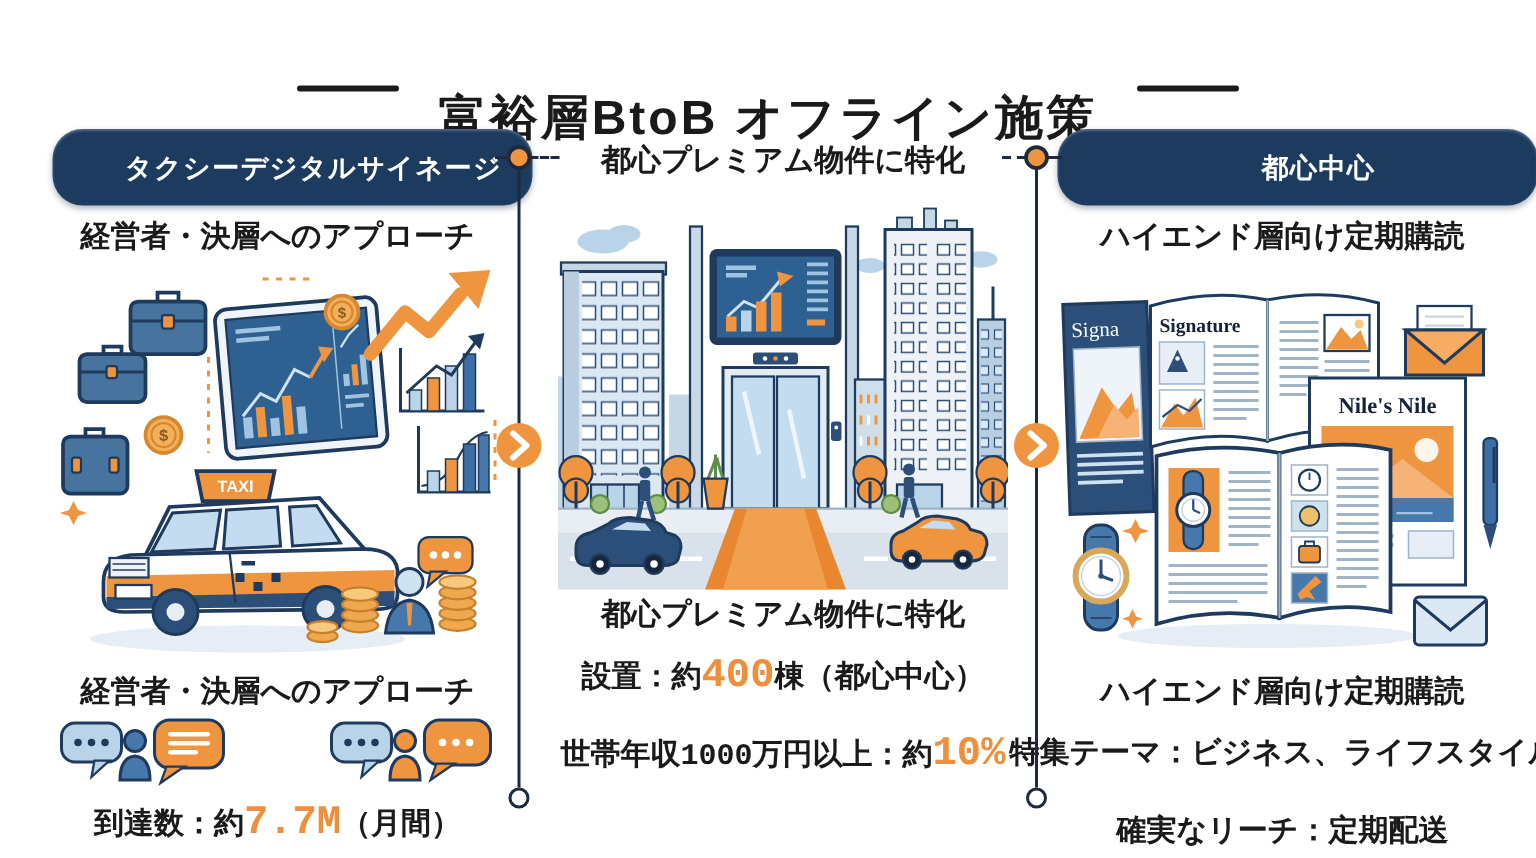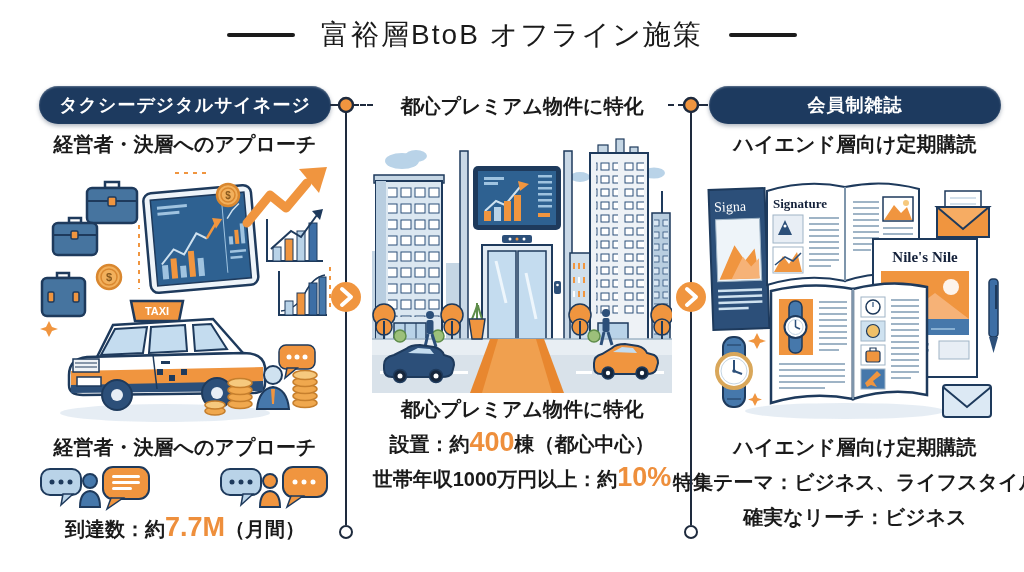--- a/index.html
+++ b/index.html
@@ -1,29 +1,29 @@
 <!DOCTYPE html>
 <html><head>
 <meta charset="utf-8">
 <style>
   html,body{margin:0;padding:0;background:#fff;}
   .canvas{position:relative;width:1024px;height:572px;background:#ffffff;overflow:hidden;
     font-family:"Liberation Sans","DejaVu Sans",sans-serif;color:#1a1a1a;}
   .titlebar{position:absolute;top:16px;left:0;width:100%;display:flex;align-items:center;justify-content:center;gap:26px;}
   .dash{width:68px;height:4px;background:#1b1b1b;border-radius:2px;}
-  .title{font-size:28px;font-weight:400;letter-spacing:2px;}
+  .title{font-size:32px;font-weight:700;letter-spacing:2px;margin-top:41px;}
   .col{position:absolute;top:86px;width:300px;}
-  .pill{width:292px;height:38px;margin:0 auto;background:#1d3a5f;border-radius:20px;color:#fff;
+  .pill{width:292px;height:51px;margin:0 auto;background:#1d3a5f;border-radius:20px;color:#fff;
     font-size:18px;font-weight:800;display:flex;align-items:center;justify-content:center;letter-spacing:1px;
-    box-shadow:0 2px 4px rgba(20,40,70,.35), inset 0 1px 2px rgba(255,255,255,.3);}
+    box-shadow:0 2px 4px rgba(20,40,70,.35), inset 0 1px 2px rgba(255,255,255,.3);padding-left:28px;}
   .subtitle{margin-top:7px;text-align:center;font-size:20px;font-weight:800;}
   .illus{display:block;margin-top:2px;width:300px;height:272px;}
   .bheading{margin-top:2px;text-align:center;font-size:20px;font-weight:800;}
   .bubbles{display:block;margin:4px auto 0;width:300px;height:46px;}
-  .stat{margin:6px -32px 0;text-align:center;font-size:20px;font-weight:800;white-space:nowrap;line-height:27px;}
+  .stat{margin:6px -32px 0;text-align:center;font-size:20px;font-weight:800;white-space:nowrap;line-height:44px;font-family:Liberation Mono, monospace;}
   .stat .hl{color:#ee8f3c;font-size:27px;}
   .divider{position:absolute;top:95px;width:40px;height:450px;}
   .hdash{position:absolute;top:104px;border-top:2.5px dashed #1e2a3d;height:0;}
   svg text{font-family:"Liberation Sans","DejaVu Sans",sans-serif;}
   svg text.serif{font-family:"Liberation Serif","DejaVu Serif",serif;}
 </style>
 </head>
 <body>
 
 <div class="canvas">
@@ -407,21 +407,21 @@
     <div class="bheading">都心プレミアム物件に特化</div>
     <div class="stat">
       <span>設置：約</span><span class="hl">400</span><span>棟（都心中心）</span>
     </div>
     <div class="stat">
       <span>世帯年収1000万円以上：約</span><span class="hl">10%</span><span></span>
     </div>
   </div>
 
   <div class="col" style="left:705px">
-    <div class="pill">会員制雑誌</div>
+    <div class="pill">都心中心</div>
     <div class="subtitle">ハイエンド層向け定期購読</div>
 
     <svg class="illus" viewBox="0 0 300 270">
       <ellipse cx="140" cy="250" rx="100" ry="8" fill="#dce6ef" opacity="0.7"></ellipse>
 
       <g transform="rotate(-2 34 100)">
         <rect x="6" y="28" width="56" height="140" fill="#2c4f79" stroke="#1e3a5c" stroke-width="2"></rect>
         <text x="11" y="50" class="serif" font-size="14" fill="#fff">Signa</text>
         <rect x="12" y="58" width="44" height="62" fill="#eef4f9" stroke="#9fb4c6" stroke-width="1"></rect>
         <polygon points="14,118 30,84 40,100 50,88 54,118" fill="#f0953f"></polygon>
@@ -573,21 +573,21 @@
       </g>
       <path d="M52,172 L55,178 L61,180 L55,182 L52,188 L49,182 L43,180 L49,178 Z" fill="#f0953f"></path>
       <path d="M50,232 L52.5,237 L57,238.5 L52.5,240 L50,245 L47.5,240 L43,238.5 L47.5,237 Z" fill="#f0953f"></path>
     </svg>
 
     <div class="bheading">ハイエンド層向け定期購読</div>
     <div class="stat">
       <span>特集テーマ：ビジネス、ライフスタイル</span><span class="hl"></span><span></span>
     </div>
     <div class="stat">
-      <span>確実なリーチ：ビジネス</span><span class="hl"></span><span></span>
+      <span>確実なリーチ：定期配送</span><span class="hl"></span><span></span>
     </div>
   </div>
 
   <div class="hdash" style="left:330px;width:10px"></div>
   <div class="hdash" style="left:353px;width:20px"></div>
   <svg class="divider" style="left:326px" viewBox="0 0 40 450">
     <line x1="20" y1="17" x2="20" y2="430" stroke="#1e2a3d" stroke-width="2"></line>
     <circle cx="20" cy="10" r="7" fill="#f0953f" stroke="#1e2a3d" stroke-width="2.5"></circle>
     <circle cx="20" cy="202" r="15" fill="#f0953f"></circle>
     <path d="M16,194 L25,202 L16,210" fill="none" stroke="#fff" stroke-width="4" stroke-linecap="round" stroke-linejoin="round"></path>

